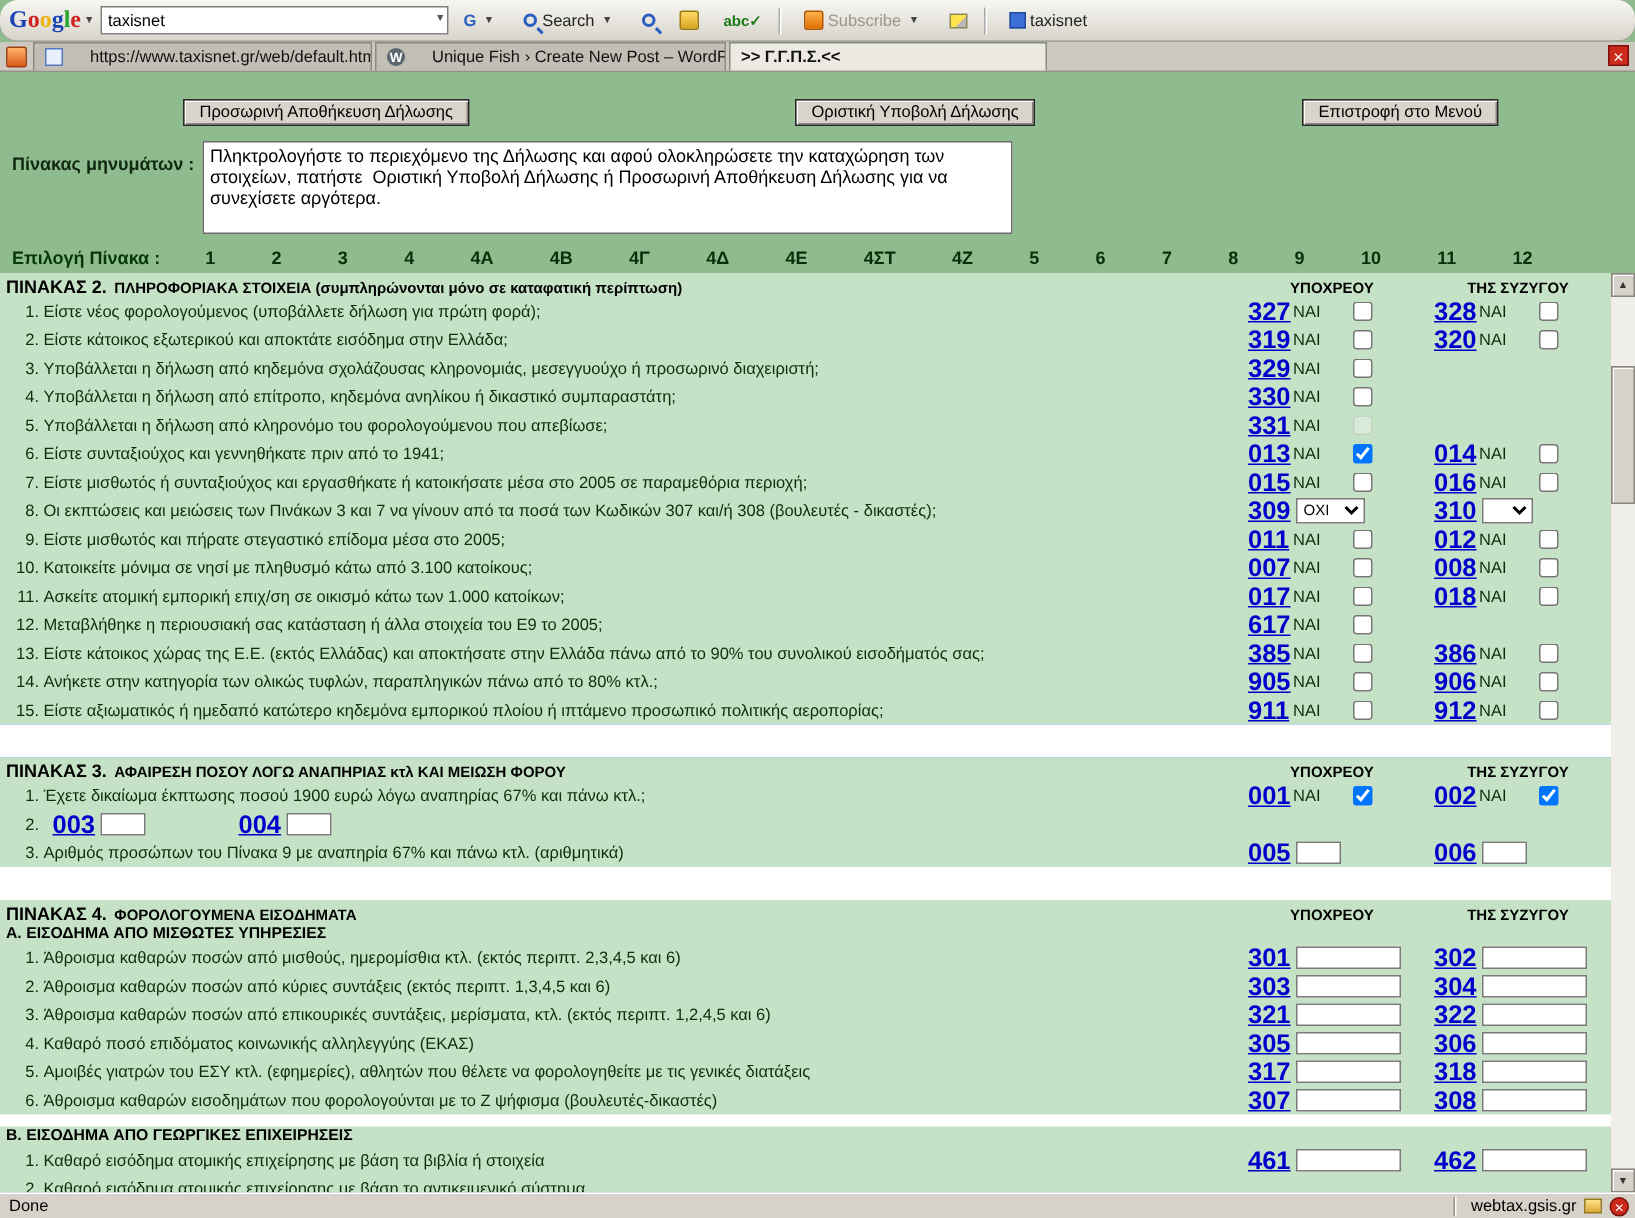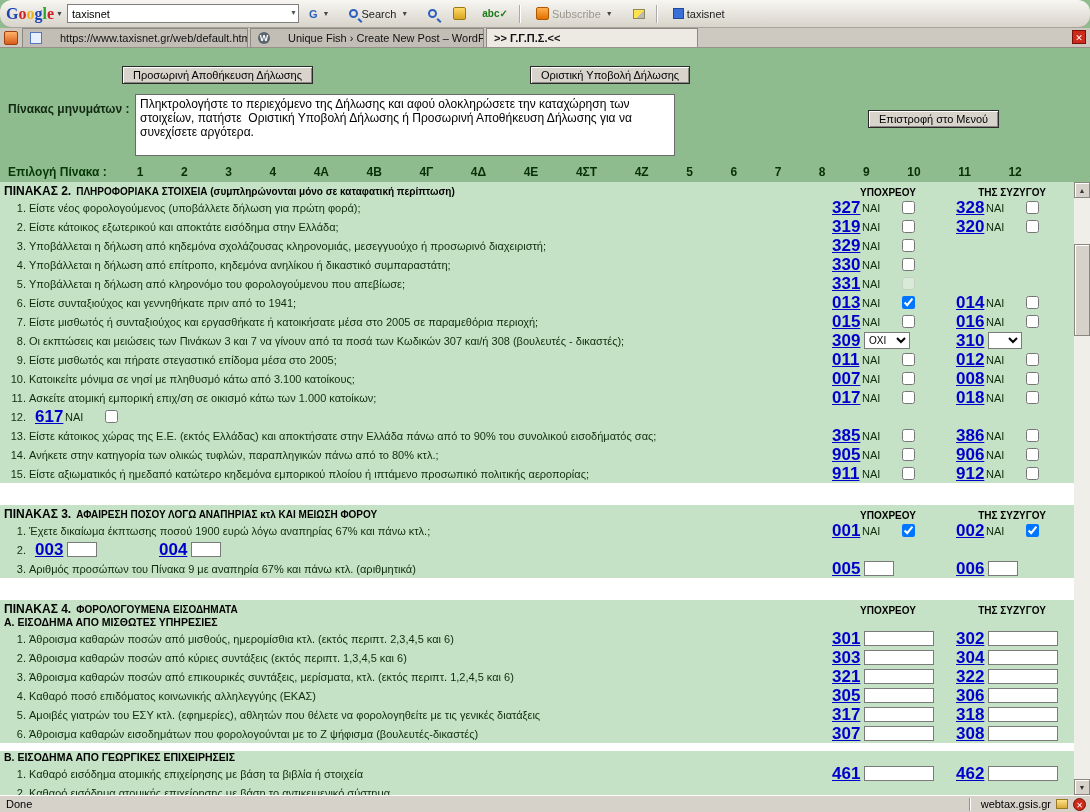--- a/index.html
+++ b/index.html
@@ -42,21 +42,21 @@
   .tab1 { width:226px; } .tab2 { width:234px; } .tab3 { width:212px; font-weight:bold; }
   .tabbar-close { margin-left:auto; margin-right:4px; margin-bottom:3px; width:14px; height:14px;
     background:#cc2a1a; color:#fff; font-size:9px; line-height:14px; text-align:center; cursor:pointer; border:1px solid #7a1008; }
 
   
   #content { position:absolute; top:48px; left:0; width:1090px; height:747px; background:#8fbc8f; }
   #top-frame { position:absolute; top:0; left:0; width:1090px; height:134px; background:#8fbc8f; }
   .form-btn { position:absolute; top:18px; height:18px; background:#d8d4cb; border:1px solid #2a2a2a;
     box-shadow:inset 1px 1px 0 #fff, inset -1px -1px 0 #8a8680; font-size:11px; padding:0 10px;
     font-family:"Liberation Sans",sans-serif; cursor:pointer; color:#000; }
-  #btn-save { left:122px; } #btn-submit { left:530px; } #btn-menu { left:868px;margin-top:44px; }
+  #btn-save { left:122px; } #btn-submit { left:530px; } #btn-menu { left:868px; }
   #msg-label { position:absolute; left:8px; top:54px; font-weight:bold; font-size:12px; color:#102810; }
   #msg-area { position:absolute; left:135px; top:46px; width:540px; height:62px; background:#fff;
     border:1px solid #6a6a6a; font-size:12px; font-family:"Liberation Sans",sans-serif; color:#000;
     padding:2px 4px; resize:none; overflow:hidden; }
   #select-row { position:absolute; bottom:3px; left:0; width:1090px; display:flex; align-items:center; }
   #select-label { margin-left:8px; font-weight:bold; font-size:12px; color:#063806; }
   #select-numbers { flex:1; margin:0 68px 0 30px; display:flex; justify-content:space-between; }
   #select-numbers span { font-weight:bold; font-size:12px; color:#083008; cursor:pointer; }
 
   #table-frame { position:absolute; top:134px; left:0; width:1074px; height:613px; background:#3b82f6; overflow:hidden; }
@@ -371,20 +371,21 @@
               </div>
               <div class="cell">
                 <a class="code" href="#">018</a>
                 <span class="yes">ΝΑΙ</span>
                 <input class="chk" type="checkbox" style="">
               </div>
             </div>
           </div>
           <div class="frow">
             <span class="num">12.</span>
+            <span class="qtext">Μεταβλήθηκε η περιουσιακή σας κατάσταση ή άλλα στοιχεία του Ε9 το 2005;</span>
             <div class="rcols">
               <div class="cell">
                 <a class="code" href="#">617</a>
                 <span class="yes">ΝΑΙ</span>
                 <input class="chk" type="checkbox" style="">
               </div>
               <div class="cell"></div>
             </div>
           </div>
           <div class="frow">

